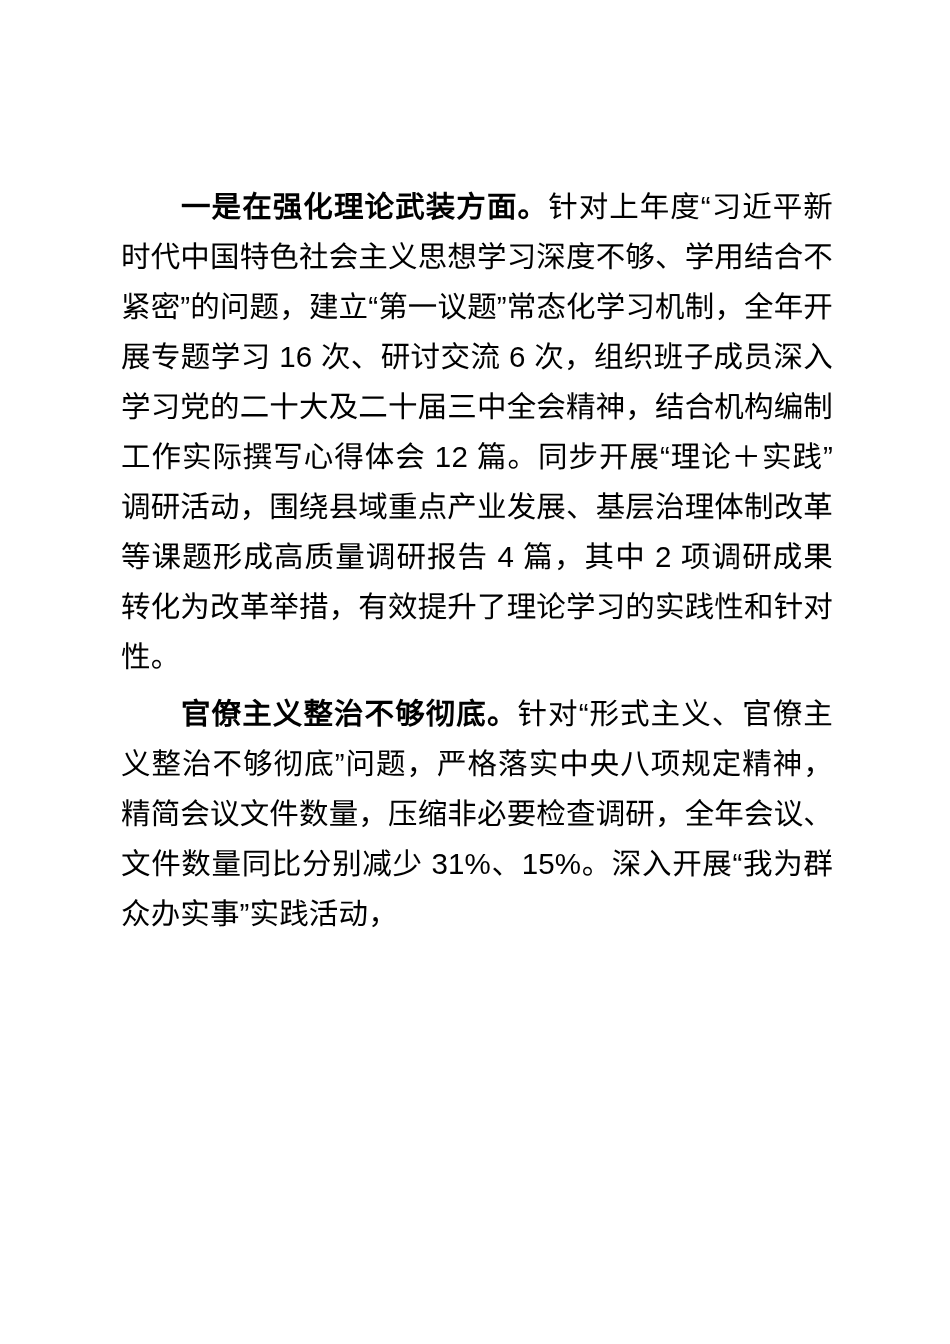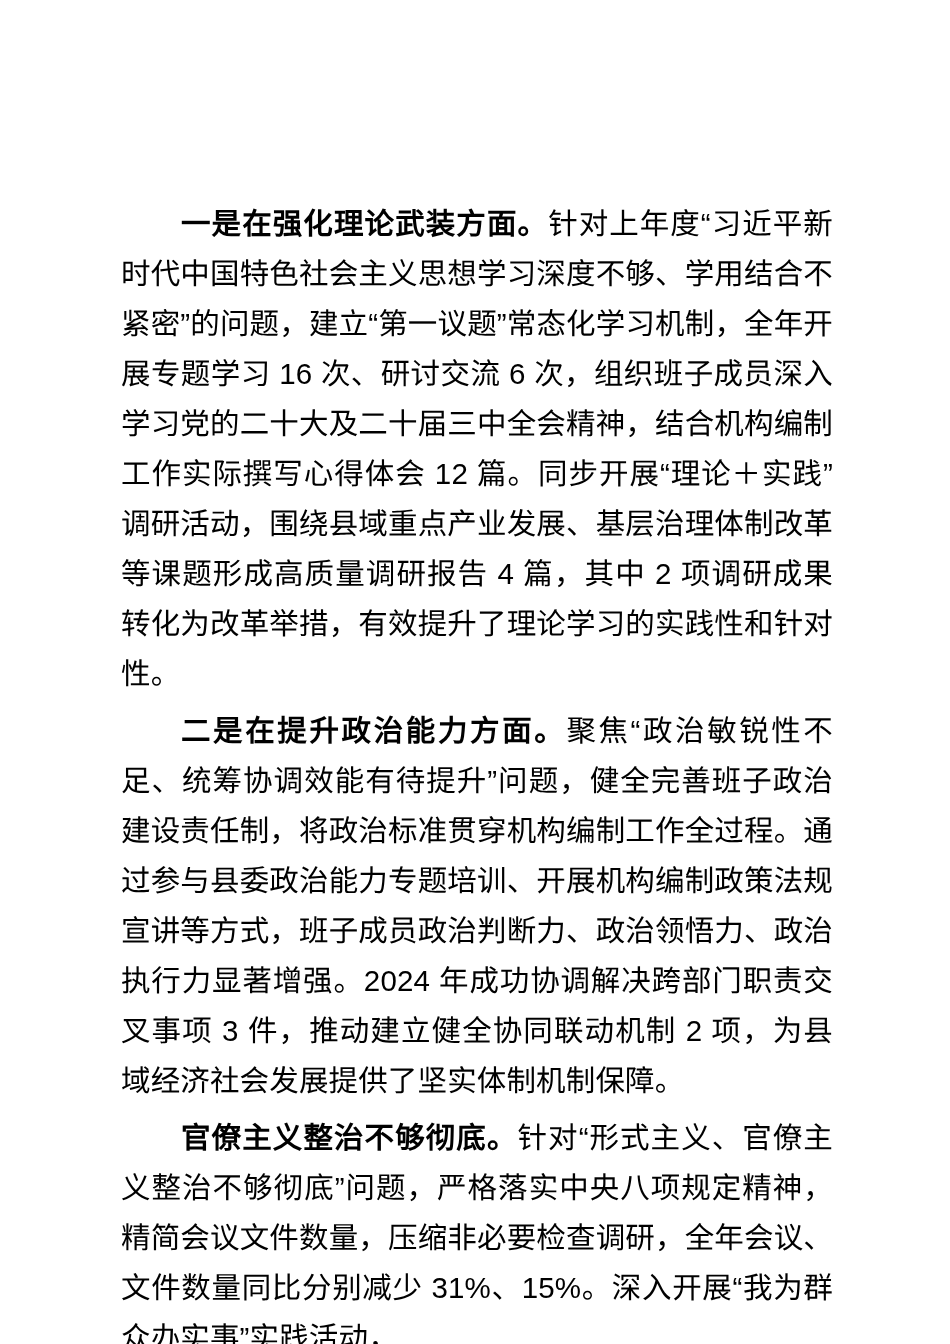--- a/index.html
+++ b/index.html
@@ -15,21 +15,20 @@
     color: #000000;
     -webkit-font-smoothing: antialiased;
   }
 
   .page {
     position: relative;
     width: 950px;
     height: 1326px;
     background: #ffffff;
     box-sizing: border-box;
-    margin-top: 17px;
   }
 
   .page-body {
     position: absolute;
     left: 121px;
     top: 182px;
     width: 712px;
   }
 
   .para {
@@ -55,22 +54,19 @@
 </head>
 <body>
 
 <div class="page">
   <div class="page-body">
 
     <p class="para">
       <span class="lead">一是在强化理论武装方面。</span><span>针对上年度“习近平新时代中国特色社会主义思想学习深度不够、学用结合不紧密”的问题，建立“第一议题”常态化学习机制，全年开展专题学习 16 次、研讨交流 6 次，组织班子成员深入学习党的二十大及二十届三中全会精神，结合机构编制工作实际撰写心得体会 12 篇。同步开展“理论＋实践”调研活动，围绕县域重点产业发展、基层治理体制改革等课题形成高质量调研报告 4 篇，其中 2 项调研成果转化为改革举措，有效提升了理论学习的实践性和针对性。</span>
     </p>
 
-    <p class="para">
-      <span class="lead">二是在提升政治能力方面。</span><span>聚焦“政治敏锐性不足、统筹协调效能有待提升”问题，健全完善班子政治建设责任制，将政治标准贯穿机构编制工作全过程。通过参与县委政治能力专题培训、开展机构编制政策法规宣讲等方式，班子成员政治判断力、政治领悟力、政治执行力显著增强。2024 年成功协调解决跨部门职责交叉事项 3 件，推动建立健全协同联动机制 2 项，为县域经济社会发展提供了坚实体制机制保障。</span>
-    </p>
 
     <p class="para">
       <span class="lead">官僚主义整治不够彻底。</span><span>针对“形式主义、官僚主义整治不够彻底”问题，严格落实中央八项规定精神，精简会议文件数量，压缩非必要检查调研，全年会议、文件数量同比分别减少 31%、15%。深入开展“我为群众办实事”实践活动，</span>
     </p>
 
   </div>
 </div>
 
 </body></html>

